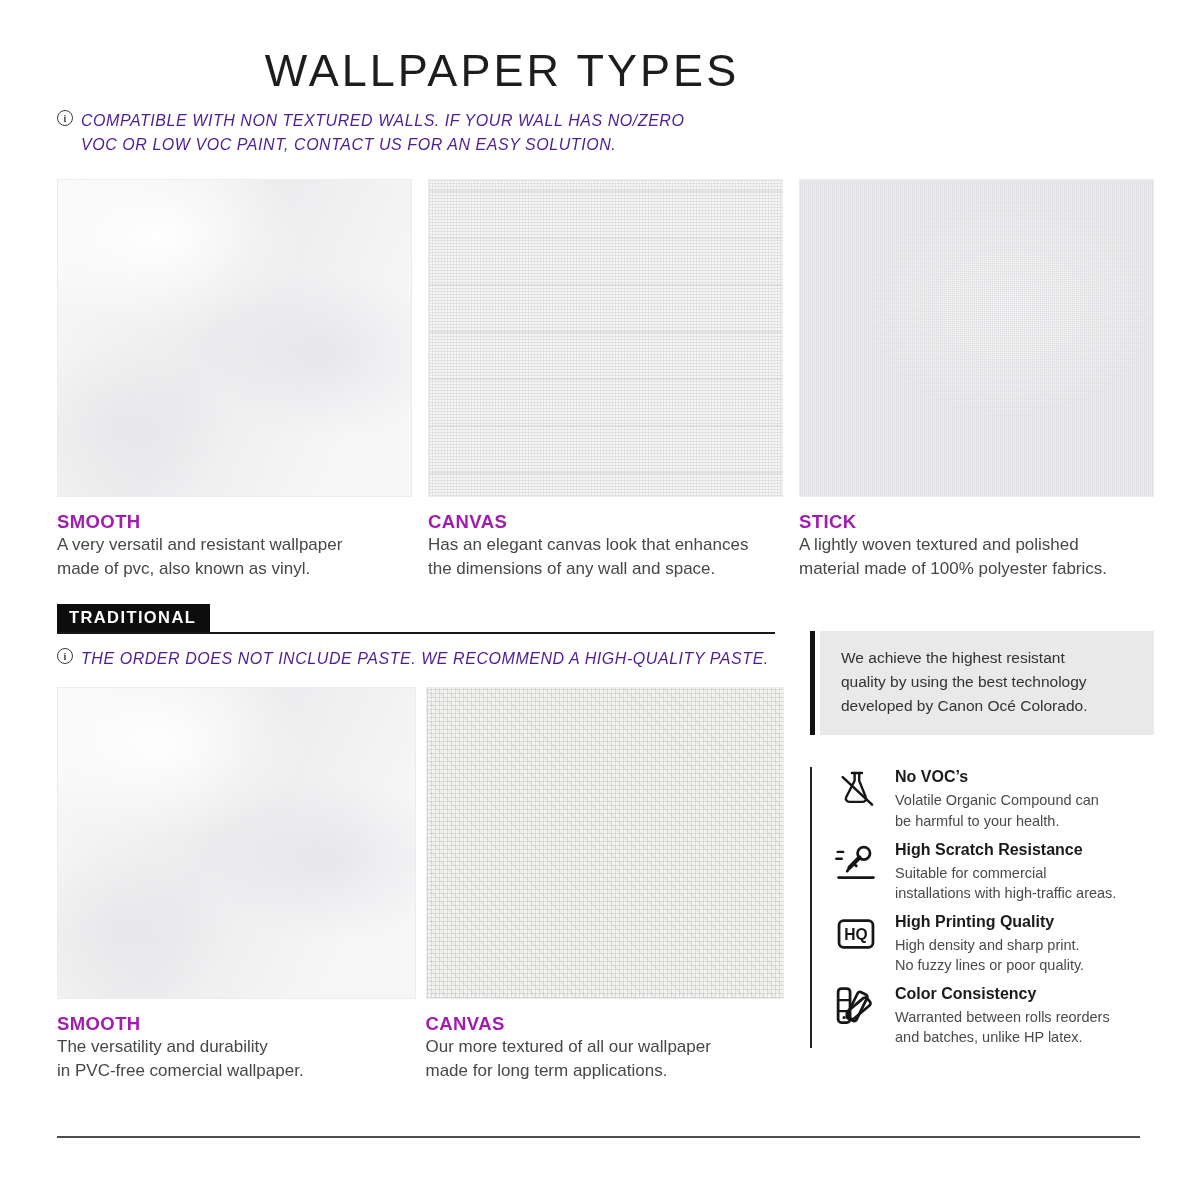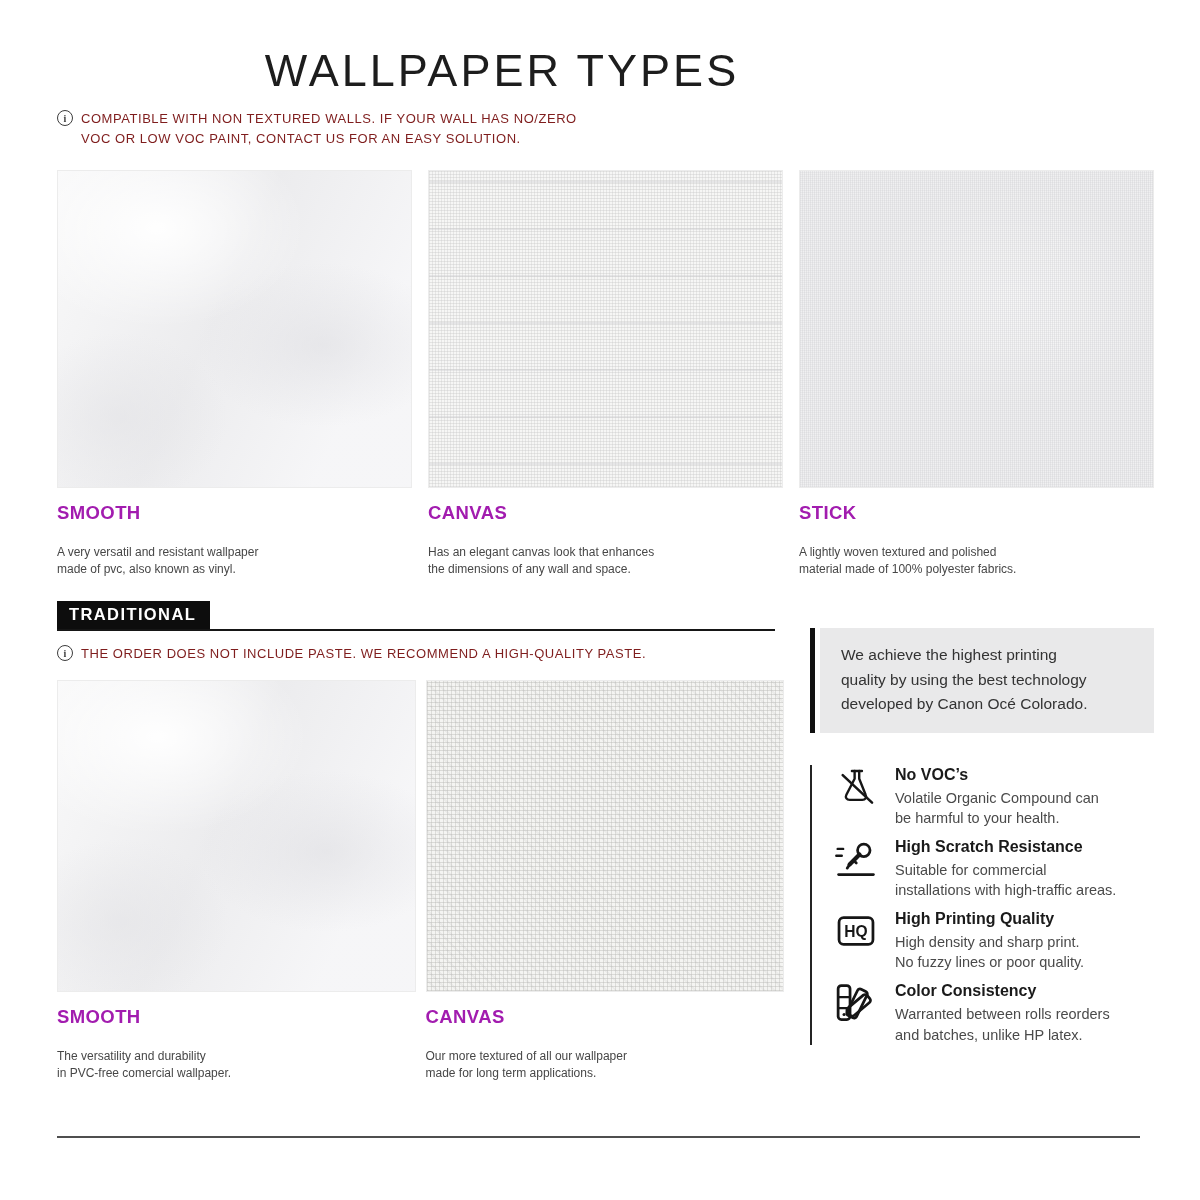--- a/index.html
+++ b/index.html
@@ -16,22 +16,23 @@
   .sec-head{margin-top:30px;border-bottom:2px solid #161616;display:flex;align-items:flex-end;}
   .sec-head.short{width:718px;}
   .badge{
     display:inline-block;background:#0d0d0d;color:#ffffff;
     font-size:16.5px;font-weight:700;letter-spacing:1.4px;
     padding:4px 14px 5px 12px;white-space:nowrap;
   }
   
   .note{margin-top:13px;display:flex;gap:8px;align-items:flex-start;}
   .note-text{
-    font-size:13px;letter-spacing:0.55px;color:#7f1d1d;line-height:1.5;
+    font-size:16px;letter-spacing:0.55px;color:#4c1d95;line-height:1.5;
     white-space:pre-line;
+    font-style:italic;
   }
   .info-i{
     flex:none;display:inline-flex;align-items:center;justify-content:center;
     width:14px;height:14px;margin-top:1px;border:1.5px solid #3c3c3c;border-radius:50%;
     font-size:10px;font-weight:700;color:#3c3c3c;font-family:"Liberation Serif",serif;
   }
   
   .grid3{margin-top:22px;display:grid;grid-template-columns:repeat(3,1fr);gap:16px;}
   .grid2{margin-top:16px;display:grid;grid-template-columns:repeat(2,1fr);gap:10px;}
   figure{margin:0;}
@@ -60,21 +61,21 @@
       repeating-linear-gradient(45deg, rgba(210,210,208,0.25) 0 2px, rgba(255,255,255,0) 2px 7px);
   }
   .tex-fabric{
     background-color:#f0f0f1;
     background-image:
       repeating-linear-gradient(90deg, rgba(209,209,212,0.4) 0 1px, rgba(255,255,255,0) 1px 2px),
       repeating-linear-gradient(0deg, rgba(216,216,219,0.35) 0 1px, rgba(255,255,255,0) 1px 2px),
       radial-gradient(ellipse 60% 50% at 60% 40%, rgba(255,255,255,0.5), rgba(255,255,255,0) 70%);
   }
   .cell-label{margin-top:14px;font-size:18.5px;font-weight:700;letter-spacing:0.4px;color:#a21caf;}
-  .cell-desc{margin-top:20px;font-size:12px;color:#474747;line-height:1.38;white-space:pre-line;}
+  .cell-desc{margin-top:0;font-size:17px;color:#474747;line-height:1.38;white-space:pre-line;}
   
   .sec2{display:flex;margin-top:24px;}
   .sec2-left{flex:none;width:727px;}
   .sec2-left .sec-head{margin-top:0;align-items:center;}
   .sec2-right{flex:1;margin-left:26px;padding-top:27px;min-width:0;}
   
   .quote{display:flex;align-items:stretch;}
   .quote-bar{flex:none;width:5px;background:#111111;}
   .quote-body{
     flex:1;margin-left:5px;background:#e9e9ea;color:#333333;
@@ -156,21 +157,21 @@
           <div class="cell-label">CANVAS</div>
           <div class="cell-desc">Our more textured of all our wallpaper
 made for long term applications.</div>
         </figure>
       </div>
     </div>
 
     <aside class="sec2-right">
       <div class="quote">
         <div class="quote-bar"></div>
-        <div class="quote-body">We achieve the highest printing
+        <div class="quote-body">We achieve the highest resistant
 quality by using the best technology
 developed by Canon Océ Colorado.</div>
       </div>
 
       <div class="features">
 
         <div class="feature">
           <span class="f-icon">
             <svg viewBox="0 0 48 48" fill="none" stroke="#161616" stroke-linecap="round" stroke-linejoin="round">
               <path d="M19.5 6.5 H30.5" stroke-width="2.6"></path>

